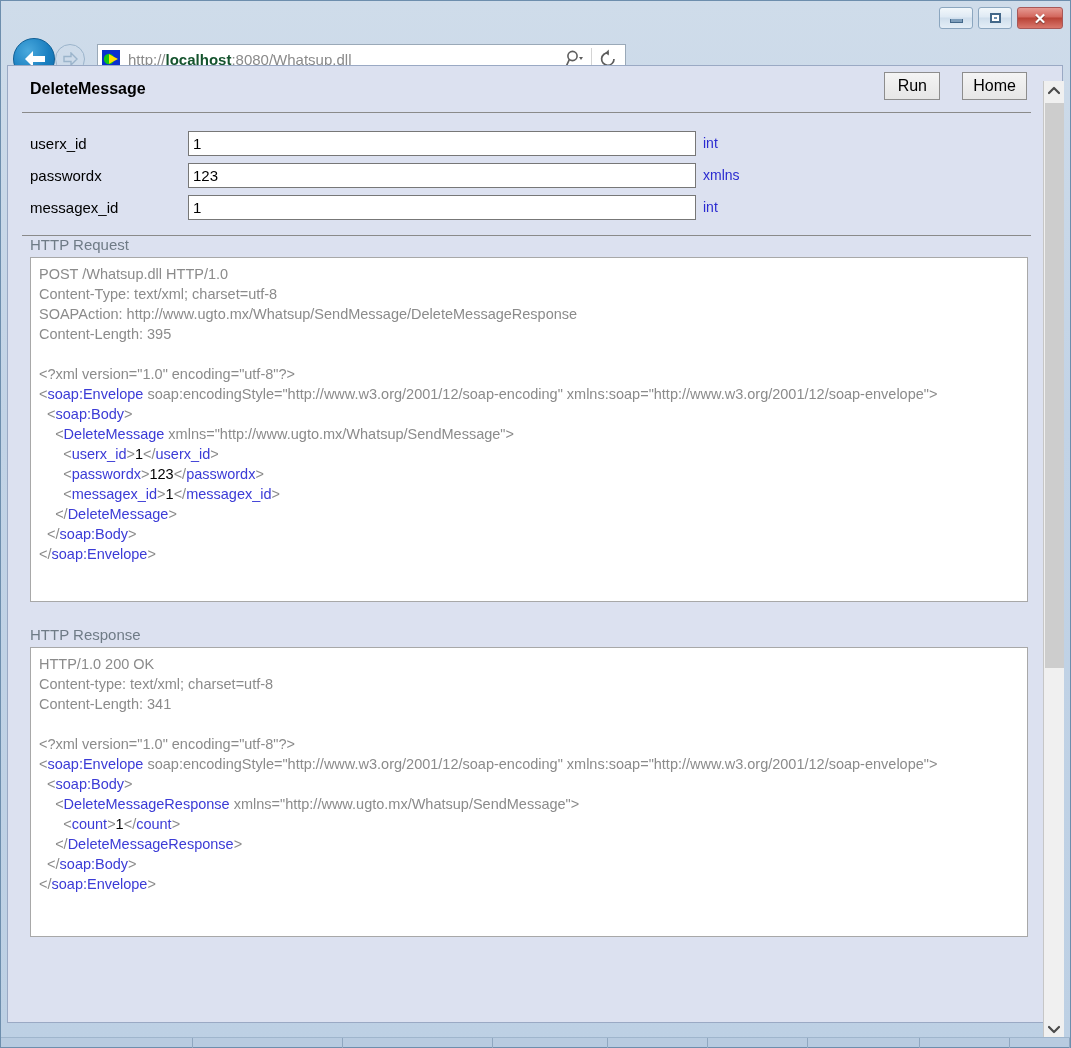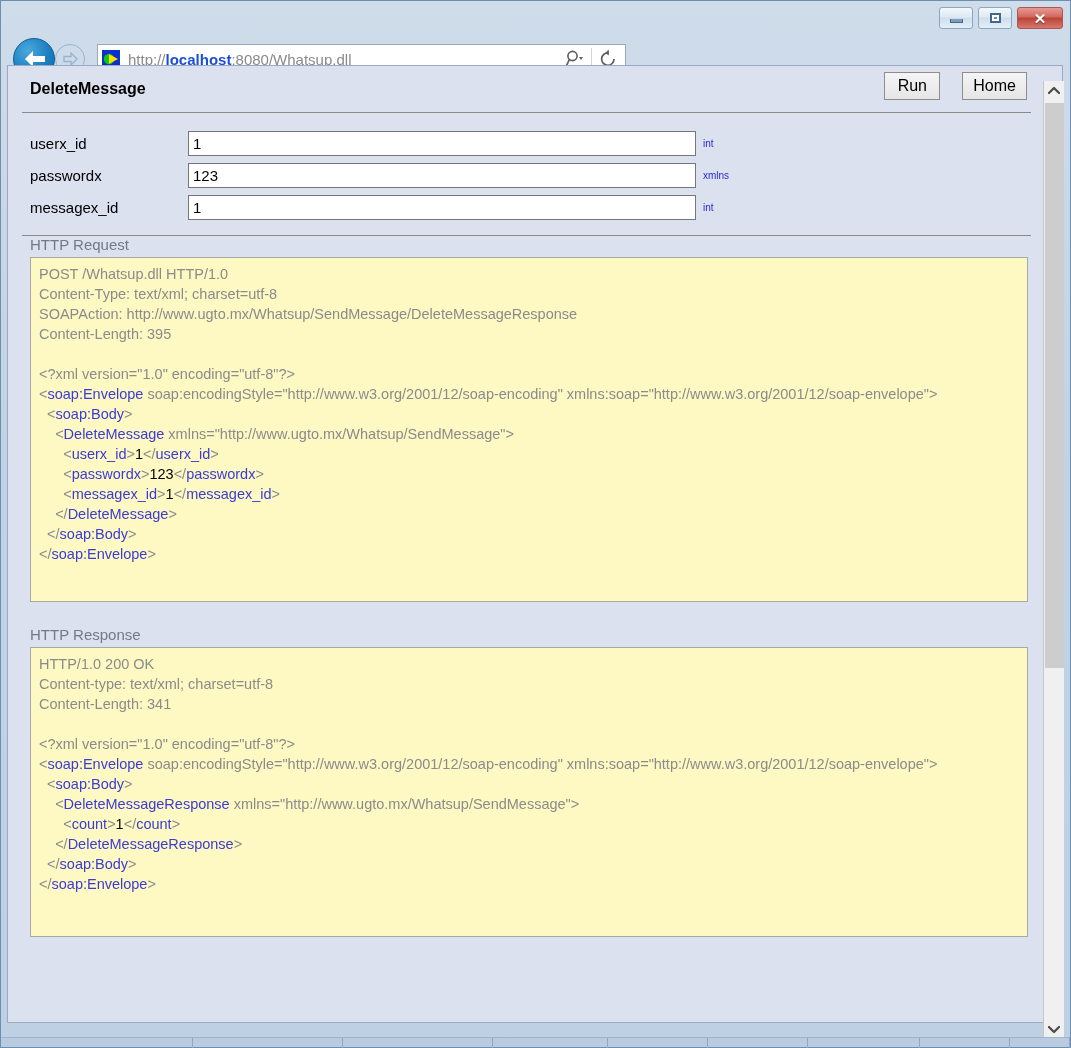--- a/index.html
+++ b/index.html
@@ -135,21 +135,21 @@
     flex: 0 0 auto;
   }
   #addr-text {
     margin-left: 8px;
     font-size: 15px;
     color: #8a8a8a;
     white-space: nowrap;
     overflow: hidden;
     flex: 1 1 auto;
   }
-  #addr-text b { color: #1d4ed8; font-weight: bold; }
+  #addr-text b { color: #14532d; font-weight: bold; }
   #addr-icons {
     flex: 0 0 auto;
     display: flex;
     align-items: center;
     gap: 2px;
     margin-right: 6px;
   }
   .addr-ico { width: 22px; height: 22px; }
   .addr-sep {
     width: 1px; height: 22px;
@@ -289,38 +289,38 @@
     border: 1px solid #777777;
     background: #ffffff;
     font-family: "Liberation Sans", sans-serif;
     font-size: 15px;
     color: #000000;
     padding: 0 4px;
     box-sizing: border-box;
   }
   .param-type {
     margin-left: 7px;
-    font-size: 10px;
+    font-size: 14px;
     color: #2a2ad0;
   }
 
   
   #soap-heading {
     font-size: 20px;
     font-weight: bold;
     color: #000000;
     margin: 18px 0 14px 8px;
   }
   .section-label {
     font-size: 15px;
     color: #6f7b86;
     margin: 0 0 4px 8px;
   }
   .code-box {
-    background: #fef9c3;
+    background: #ffffff;
     border: 1px solid #a8a8a8;
     margin: 0 3px 0 8px;
     padding: 6px 16px 10px 8px;
     font-family: "Liberation Sans", sans-serif;
     font-size: 14.5px;
     line-height: 20px;
     color: #8b8b8b;
     white-space: pre-wrap;
     word-break: break-all;
     box-sizing: border-box;

